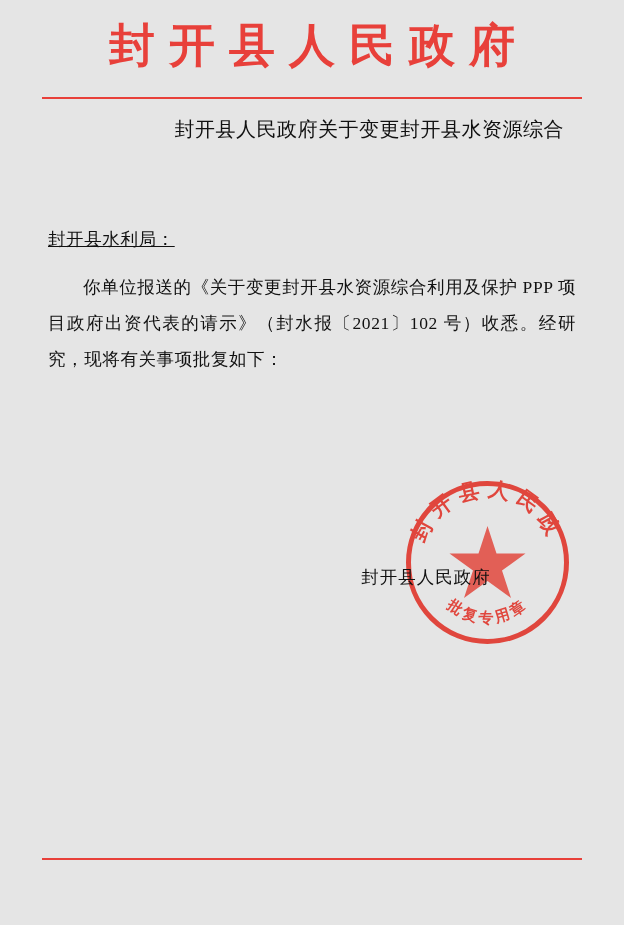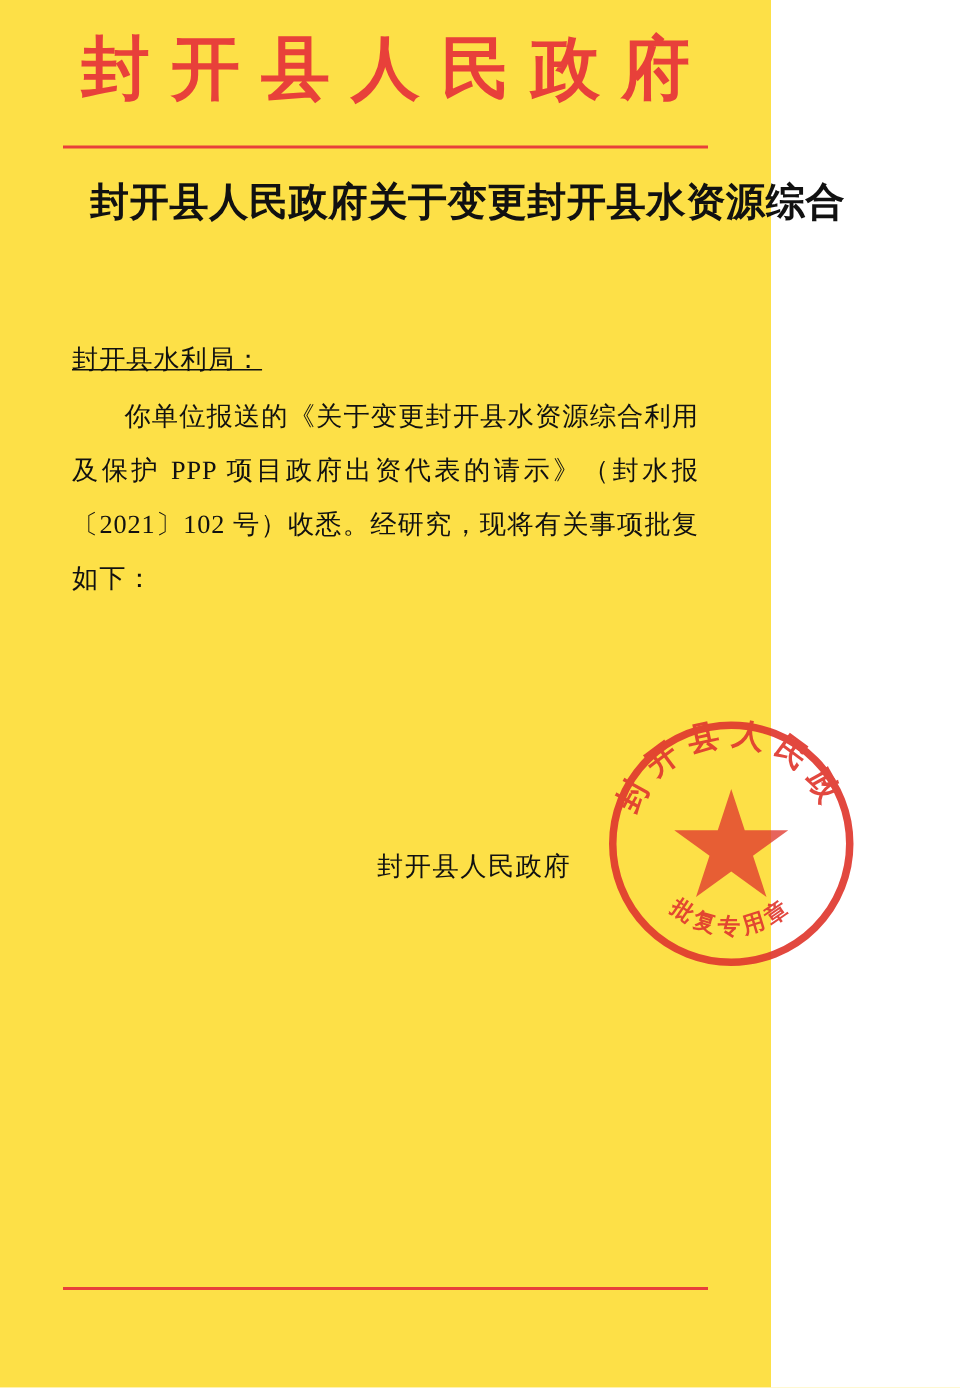--- a/index.html
+++ b/index.html
@@ -13,23 +13,23 @@
     position: relative;
     font-family: "Liberation Serif", "DejaVu Serif", serif;
     color: #000000;
     overflow: hidden;
   }
 
   .page {
     position: absolute;
     left: 0;
     top: 0;
-    width: 514px;
+    width: 624px;
     height: 925px;
-    background: #fde047;
+    background: #e5e5e5;
   }
 
   
   .masthead {
     position: absolute;
     left: 0;
     right: 0;
     top: 20px;
     text-align: center;
   }
@@ -53,23 +53,23 @@
   }
   .red-rule.top { top: 97px; }
   .red-rule.bottom { top: 858px; }
 
   
   .doc-title {
     position: absolute;
     left: 60px;
     right: 60px;
     top: 112px;
-    text-align: left;
-    font-weight: bold;
-    font-size: 26px;
+    text-align: right;
+    font-weight: normal;
+    font-size: 20px;
     line-height: 1.75;
     letter-spacing: 0.5px;
     color: #111;
   }
   .doc-title div { white-space: nowrap; }
 
   
   .body-block {
     position: absolute;
     left: 48px;
@@ -80,21 +80,21 @@
     letter-spacing: 0.6px;
     color: #111;
     text-align: justify;
   }
   .addressee {
     margin-bottom: 2px;
     text-decoration: underline;
   }
   .para {
     text-indent: 2em;
-    margin-top: 2px;
+    margin-top: 12px;
   }
 
   
   .signature {
     position: absolute;
     right: 78px;
     top: 560px;
     width: 240px;
     text-align: center;
     font-size: 17.5px;

